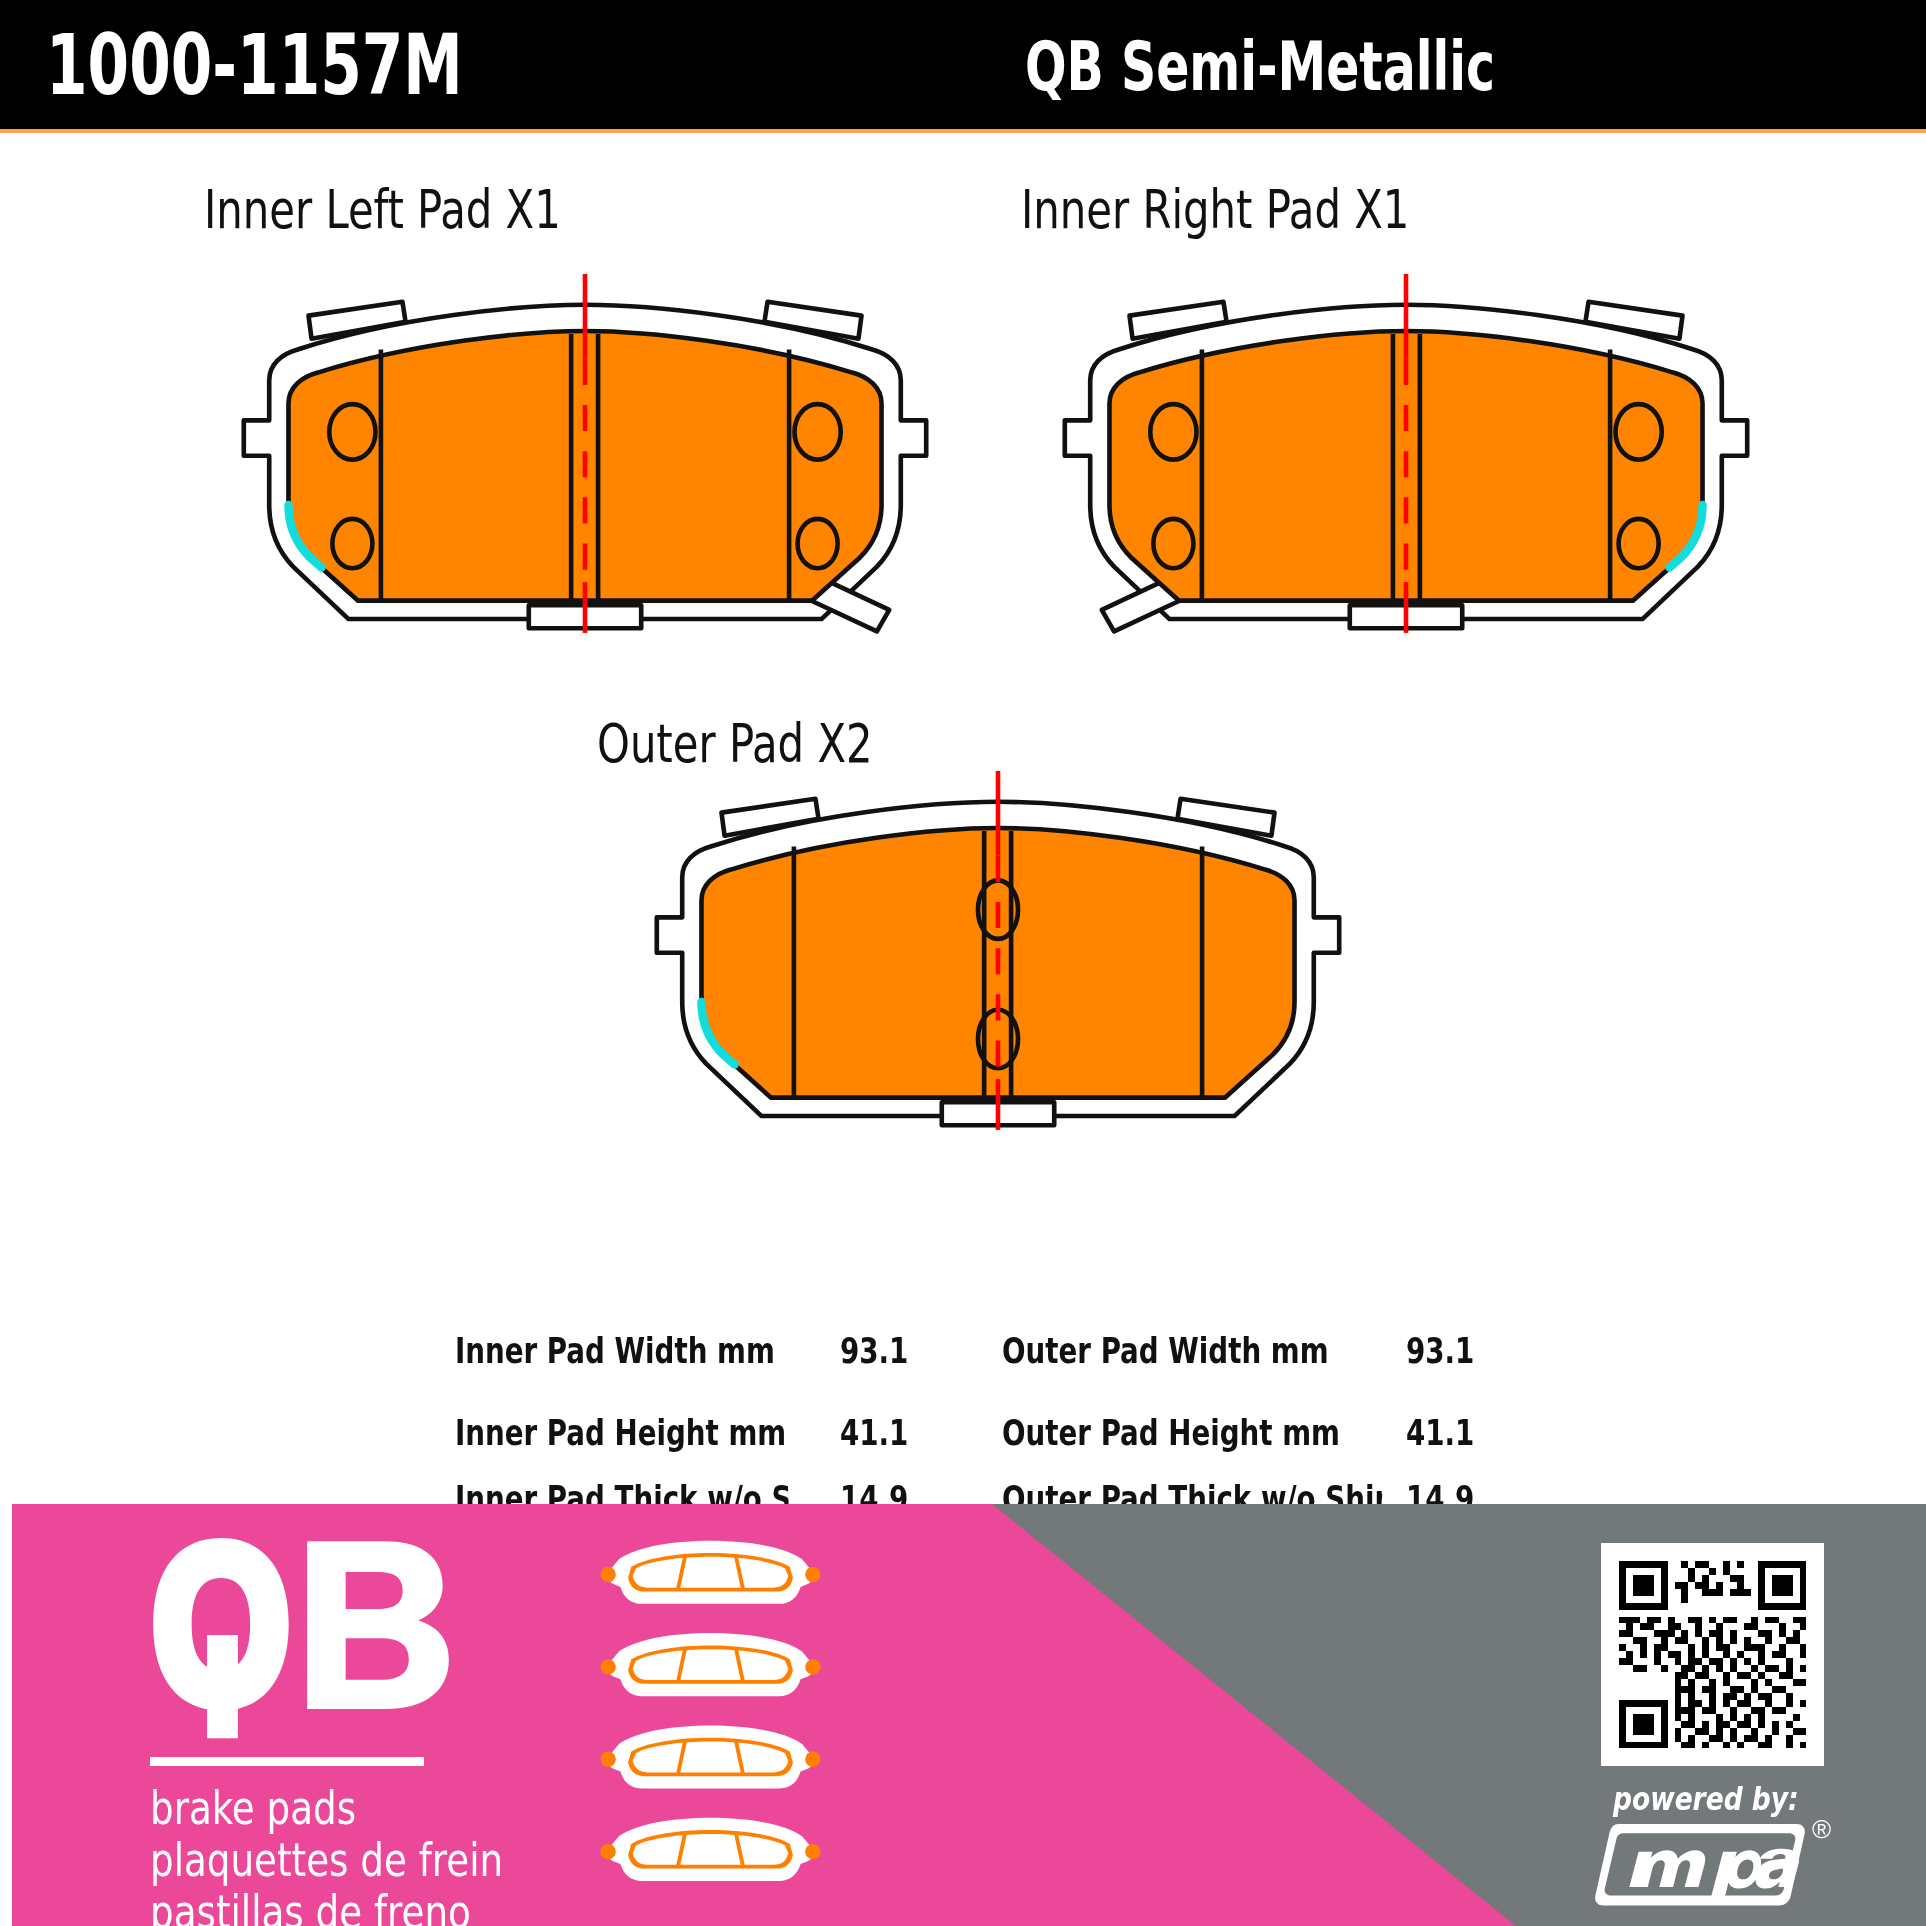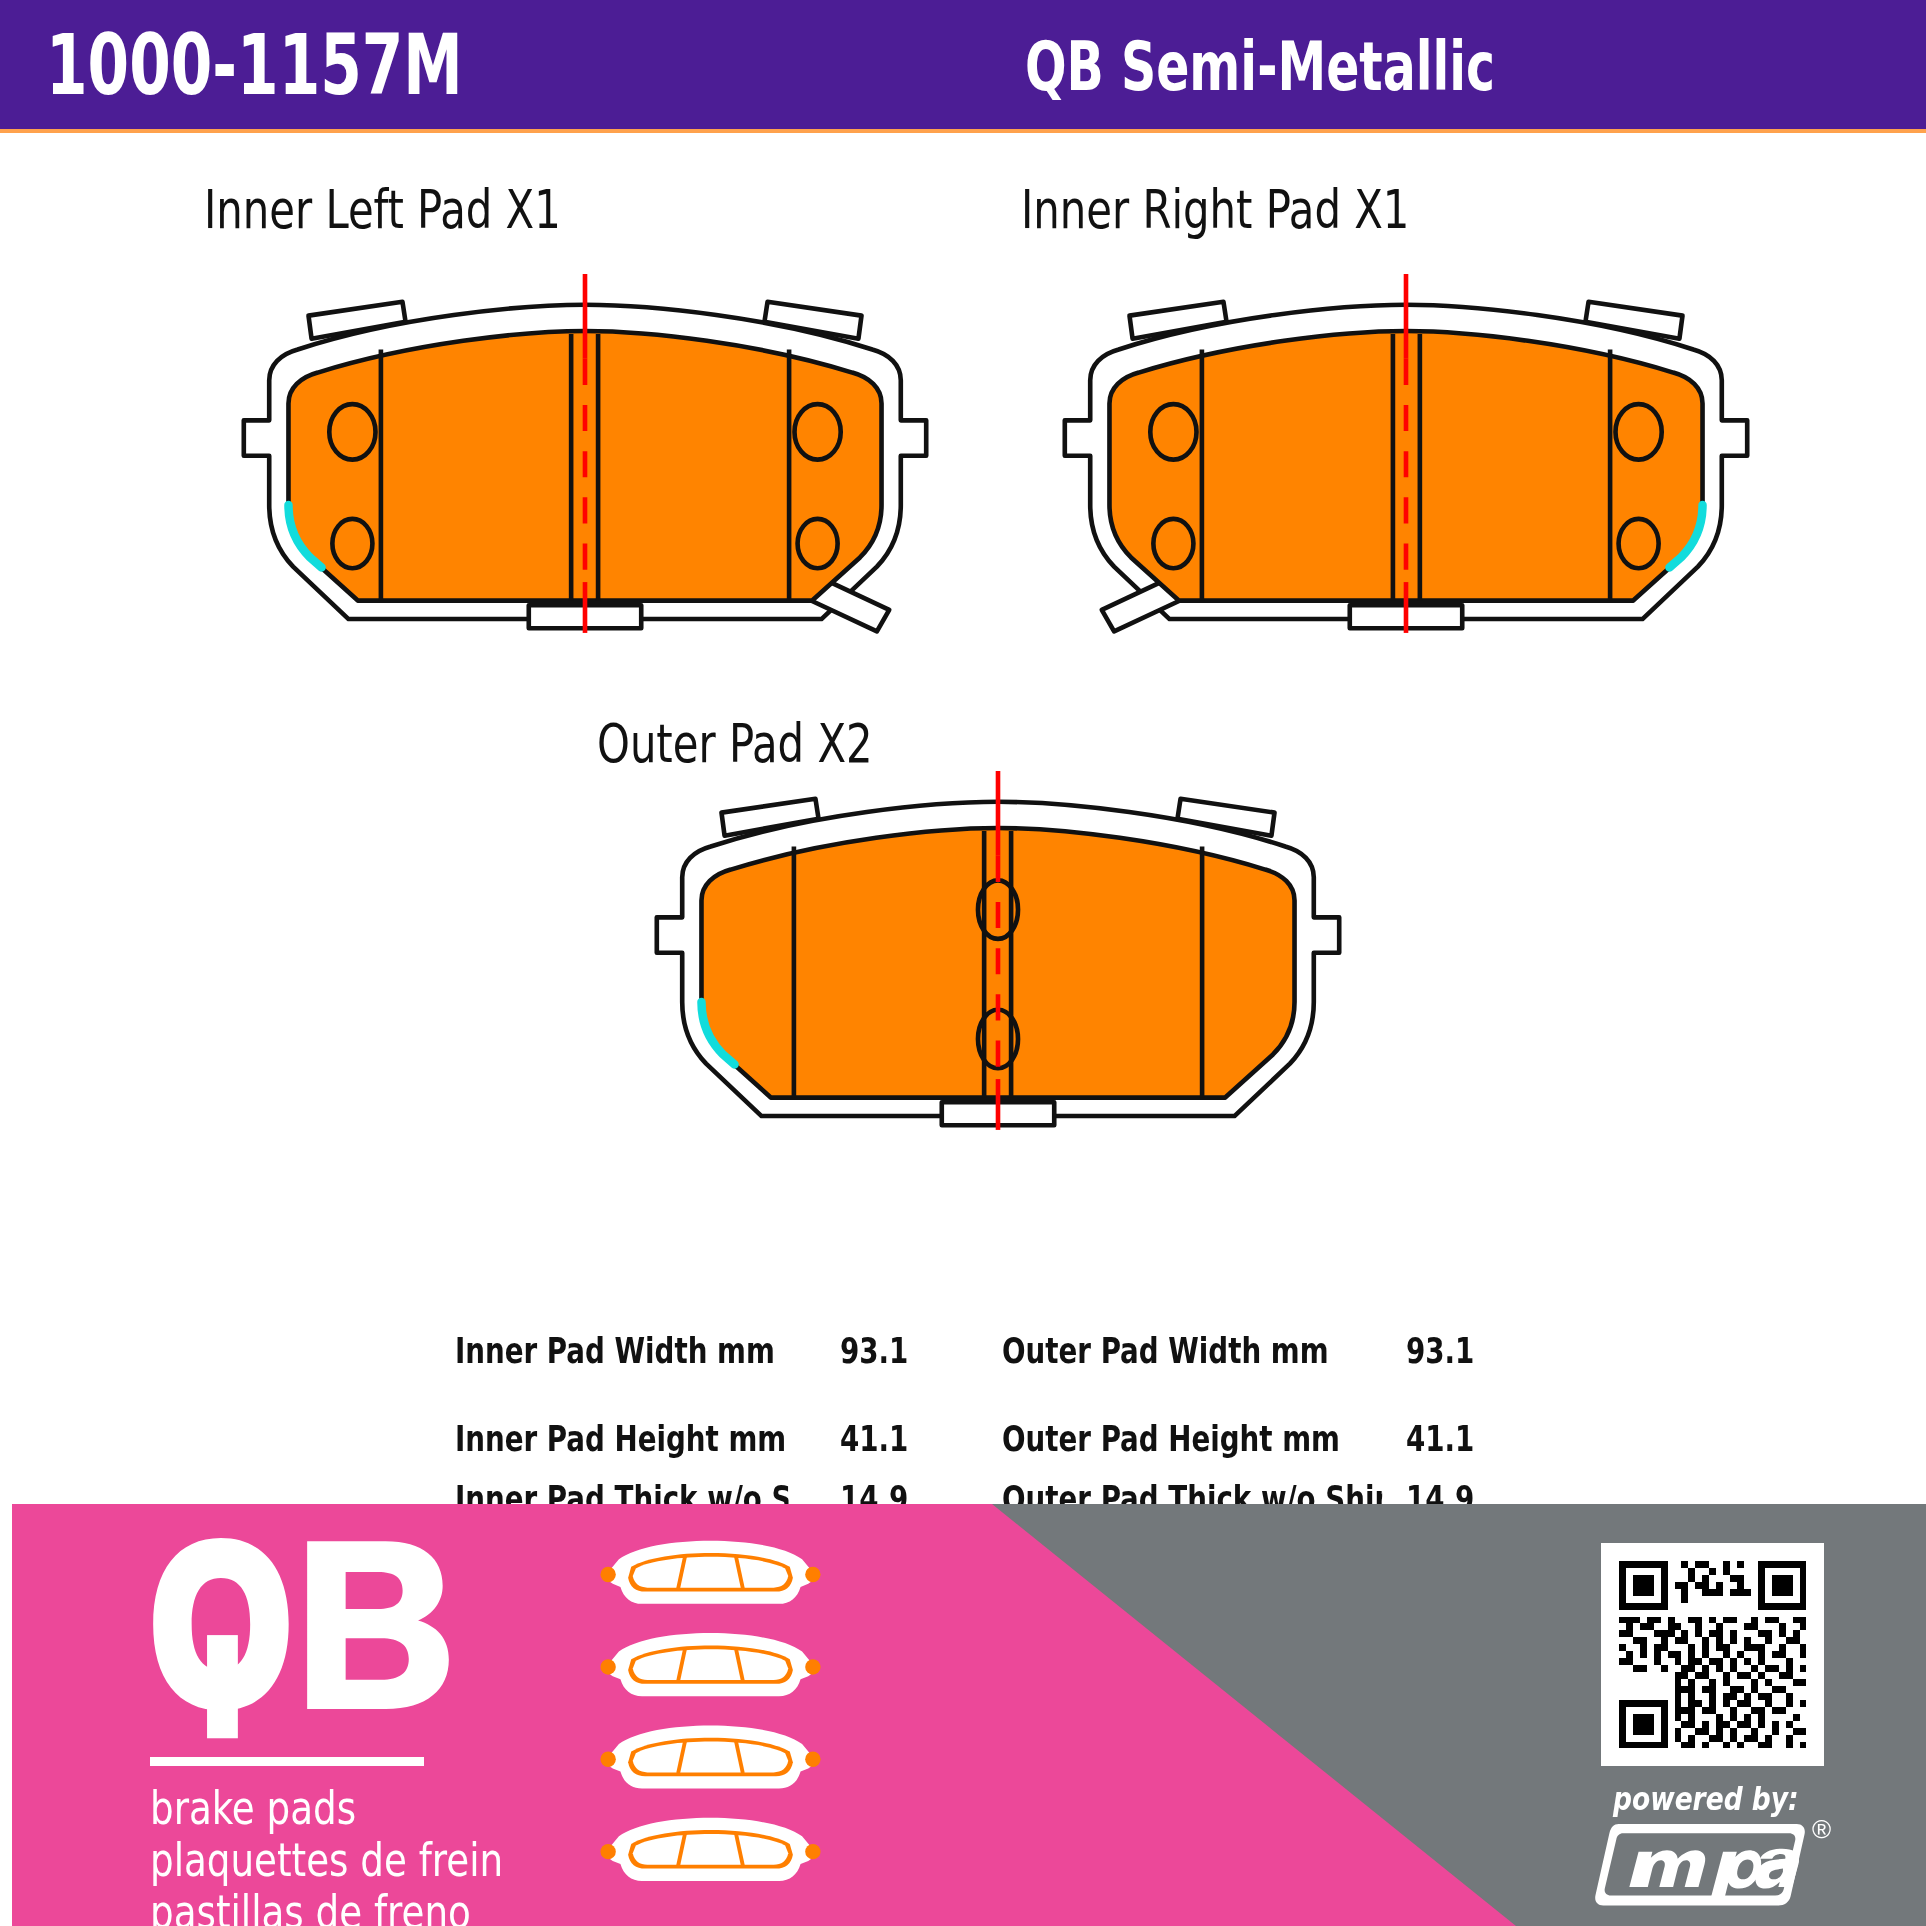--- a/index.html
+++ b/index.html
@@ -1,20 +1,20 @@
 <!DOCTYPE html>
 <html style="font-size:12.3px"><head>
 <meta charset="utf-8">
 <style>
   html,body{margin:0;padding:0;background:#fff;}
   body{width:1926px;height:1926px;font-family:"Liberation Sans","DejaVu Sans",sans-serif;}
   #page{position:relative;width:1926px;height:1926px;overflow:hidden;background:#fff;}
 
   
-  #header{position:absolute;left:0;top:0;width:1926px;height:133px;background:#4c1d95;}
+  #header{position:absolute;left:0;top:0;width:1926px;height:133px;background:#000000;}
   #header-edge{position:absolute;left:0;top:129px;width:1926px;height:3.9px;background:#FFA24D;}
   .hdr-txt{position:absolute;color:#FFFFFF;font-weight:bold;
            font-family:"Liberation Sans Narrow","DejaVu Sans Condensed","Liberation Sans",sans-serif;
            transform:scaleX(.80);transform-origin:left center;white-space:nowrap;letter-spacing:0px;}
   #part-number{left:46px;top:20px;font-size:83px;line-height:92px;}
   #product-line{left:1025px;top:28px;font-size:68px;line-height:77px;}
 
   
   .fig-label{position:absolute;color:#111;font-size:54px;line-height:62px;white-space:nowrap;
              font-family:"Liberation Sans Narrow","DejaVu Sans Condensed","Liberation Sans",sans-serif;
@@ -27,21 +27,21 @@
   .pad-fig{position:absolute;}
   #fig-inner-left{left:196px;top:274px;width:778px;height:362px;}
   #fig-inner-right{left:1017px;top:274px;width:778px;height:362px;}
   #fig-outer{left:609px;top:771px;width:778px;height:362px;}
   .pad-fig svg{display:block;width:100%;height:100%;}
 
   
   #spec-table{position:absolute;left:0;top:1285px;width:1926px;height:200px;}
   .spec-row{position:absolute;left:0;width:1926px;height:54px;margin-top:44px;}
   .spec-row.r0{top:0px;}
-  .spec-row.r1{top:88px;}
+  .spec-row.r1{top:82px;}
   .spec-row.r2{top:148px;}
   .spec-cell{position:absolute;top:0;height:46px;}
   .spec-label{font-weight:bold;color:#111;font-size:35px;line-height:45px;white-space:nowrap;overflow:hidden;
               font-family:"Liberation Sans Narrow","DejaVu Sans Condensed","Liberation Sans",sans-serif;
               transform:scaleX(.88);transform-origin:left center;}
   .spec-value{font-weight:bold;color:#111;font-size:35px;line-height:45px;white-space:nowrap;
               font-family:"Liberation Sans Narrow","DejaVu Sans Condensed","Liberation Sans",sans-serif;
               transform:scaleX(.88);transform-origin:left center;}
   .c-lbl-in{left:455px;width:379px;}
   .c-val-in{left:840px;width:154px;}

